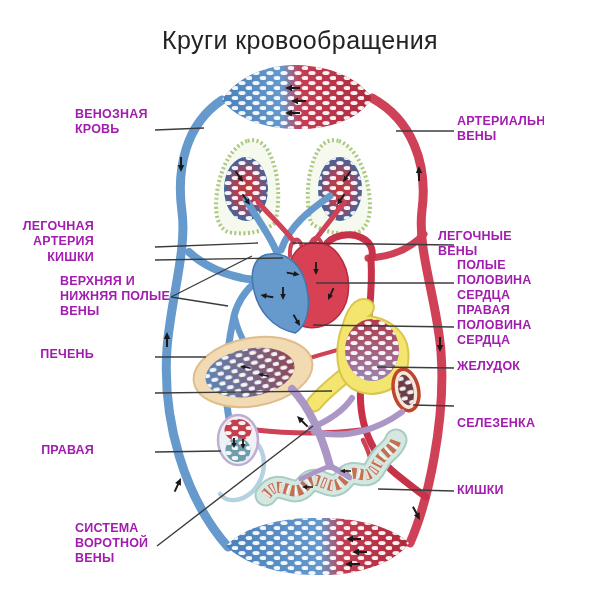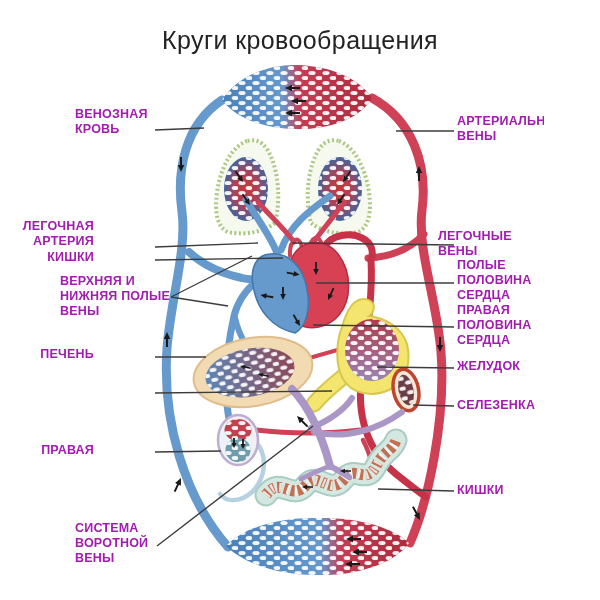--- a/index.html
+++ b/index.html
@@ -222,16 +222,16 @@
 ВЕНЫ</div>
   <div class="lbl" style="left:438px;top:229px">ЛЕГОЧНЫЕ
 ВЕНЫ</div>
   <div class="lbl" style="left:457px;top:258px">ПОЛЫЕ
 ПОЛОВИНА
 СЕРДЦА</div>
   <div class="lbl" style="left:457px;top:303px">ПРАВАЯ
 ПОЛОВИНА
 СЕРДЦА</div>
   <div class="lbl" style="left:457px;top:359px">ЖЕЛУДОК</div>
-  <div class="lbl" style="left:457px;top:398px">СЕЛЕЗЕНКА</div>
+  <div class="lbl" style="left:457px;top:416px">СЕЛЕЗЕНКА</div>
   <div class="lbl" style="left:457px;top:483px">КИШКИ</div>
 
 </div>
 
 </body></html>

